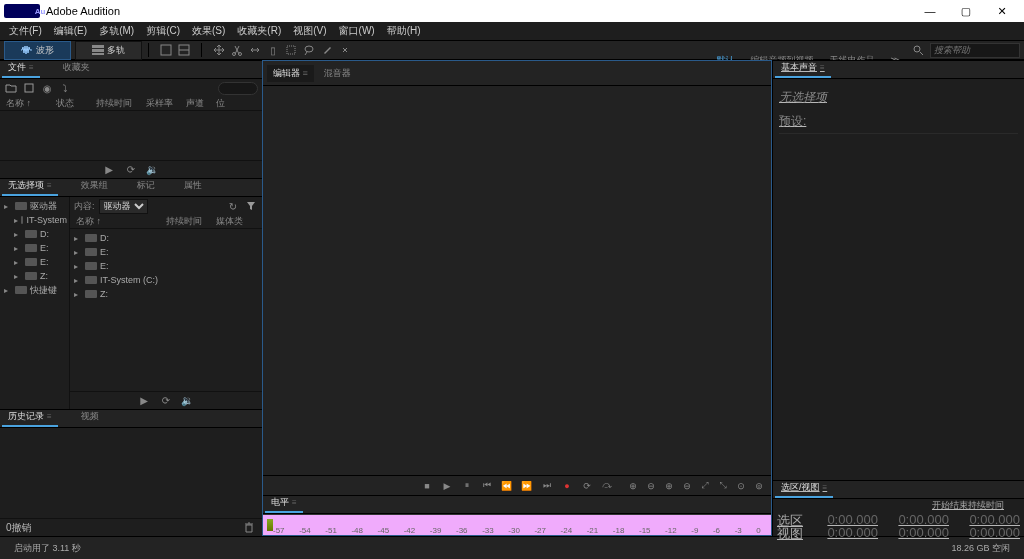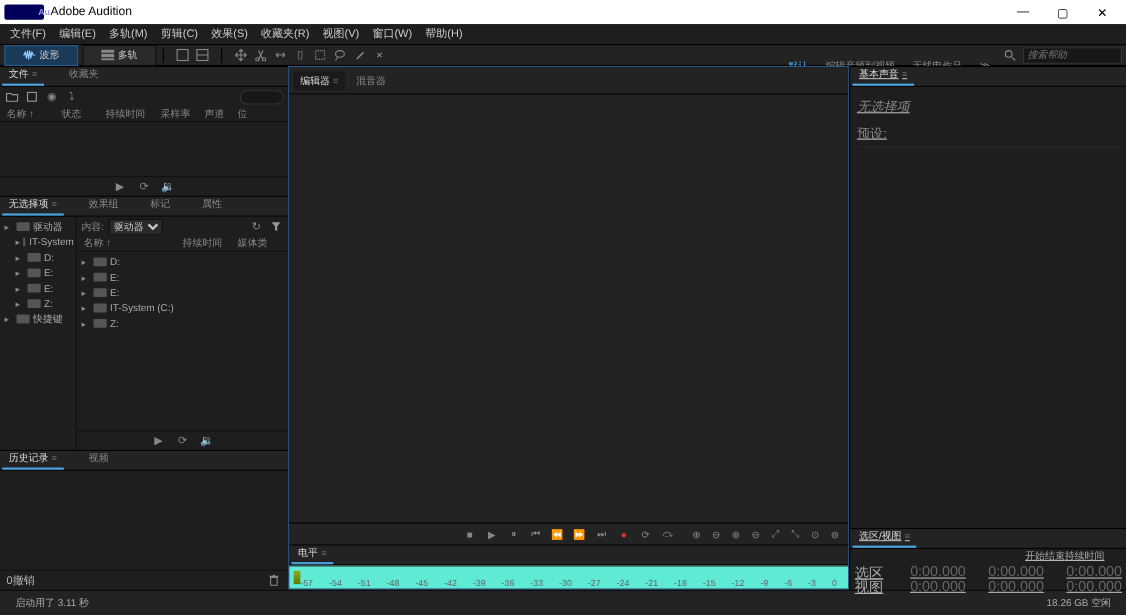--- a/index.html
+++ b/index.html
@@ -50,21 +50,21 @@
 .centercol { width: 510px; display: flex; flex-direction: column; border: 1px solid #2a5a8a; background: #1e1e1e; }
 .editor-tabs { height: 18px; background: #232323; display: flex; align-items: center; padding: 12px 4px; gap: 4px; border-bottom: 1px solid #000; }
 .editor-tabs .tab { padding: 2px 6px; font-size: 9px; color: #888; }
 .editor-tabs .tab.active { background: #1a1a1a; color: #ddd; }
 .editor-body { flex: 1; background: #222; }
 .transport { height: 20px; background: #232323; display: flex; align-items: center; justify-content: center; gap: 6px; border-top: 1px solid #000; }
 .transport .tbtn { width: 14px; height: 14px; display: flex; align-items: center; justify-content: center; color: #888; font-size: 9px; }
 .transport .tbtn.rec { color: #d33; }
 .transport .right-tools { position: absolute; right: 258px; display: flex; gap: 4px; }
 .levels-panel { height: 40px; border-top: 1px solid #000; }
-.levels-body { height: 22px; background: #5eead4; position: relative; border-top: 1px solid #333; }
+.levels-body { height: 22px; background: #f0abfc; position: relative; border-top: 1px solid #333; }
 .levels-body .grad { position: absolute; left: 4px; top: 4px; width: 6px; height: 12px; background: linear-gradient(180deg,#8a2,#670); }
 .levels-ticks { display: flex; justify-content: space-between; font-size: 8px; color: #666; padding: 0 10px; position: absolute; bottom: 0; width: 100%; }
 .rightcol { width: 252px; display: flex; flex-direction: column; background: #1e1e1e; border-left: 1px solid #000; text-decoration: underline; }
 .props-panel { flex: 1; }
 .props-body { padding: 6px; font-size: 12px; color: #888; }
 .props-body .msg { font-style: italic; padding: 4px 0; }
 .props-body .row { display: flex; padding: 3px 0; border-bottom: 1px solid #2a2a2a; }
 .selview-panel { height: 56px; border-top: 1px solid #000; }
 .sv-head { height: 14px; display: flex; justify-content: flex-end; font-size: 9px; color: #aaa; padding: 0 20px; }
 .sv-rows { font-size: 13px; color: #666; padding: 0 4px; }

